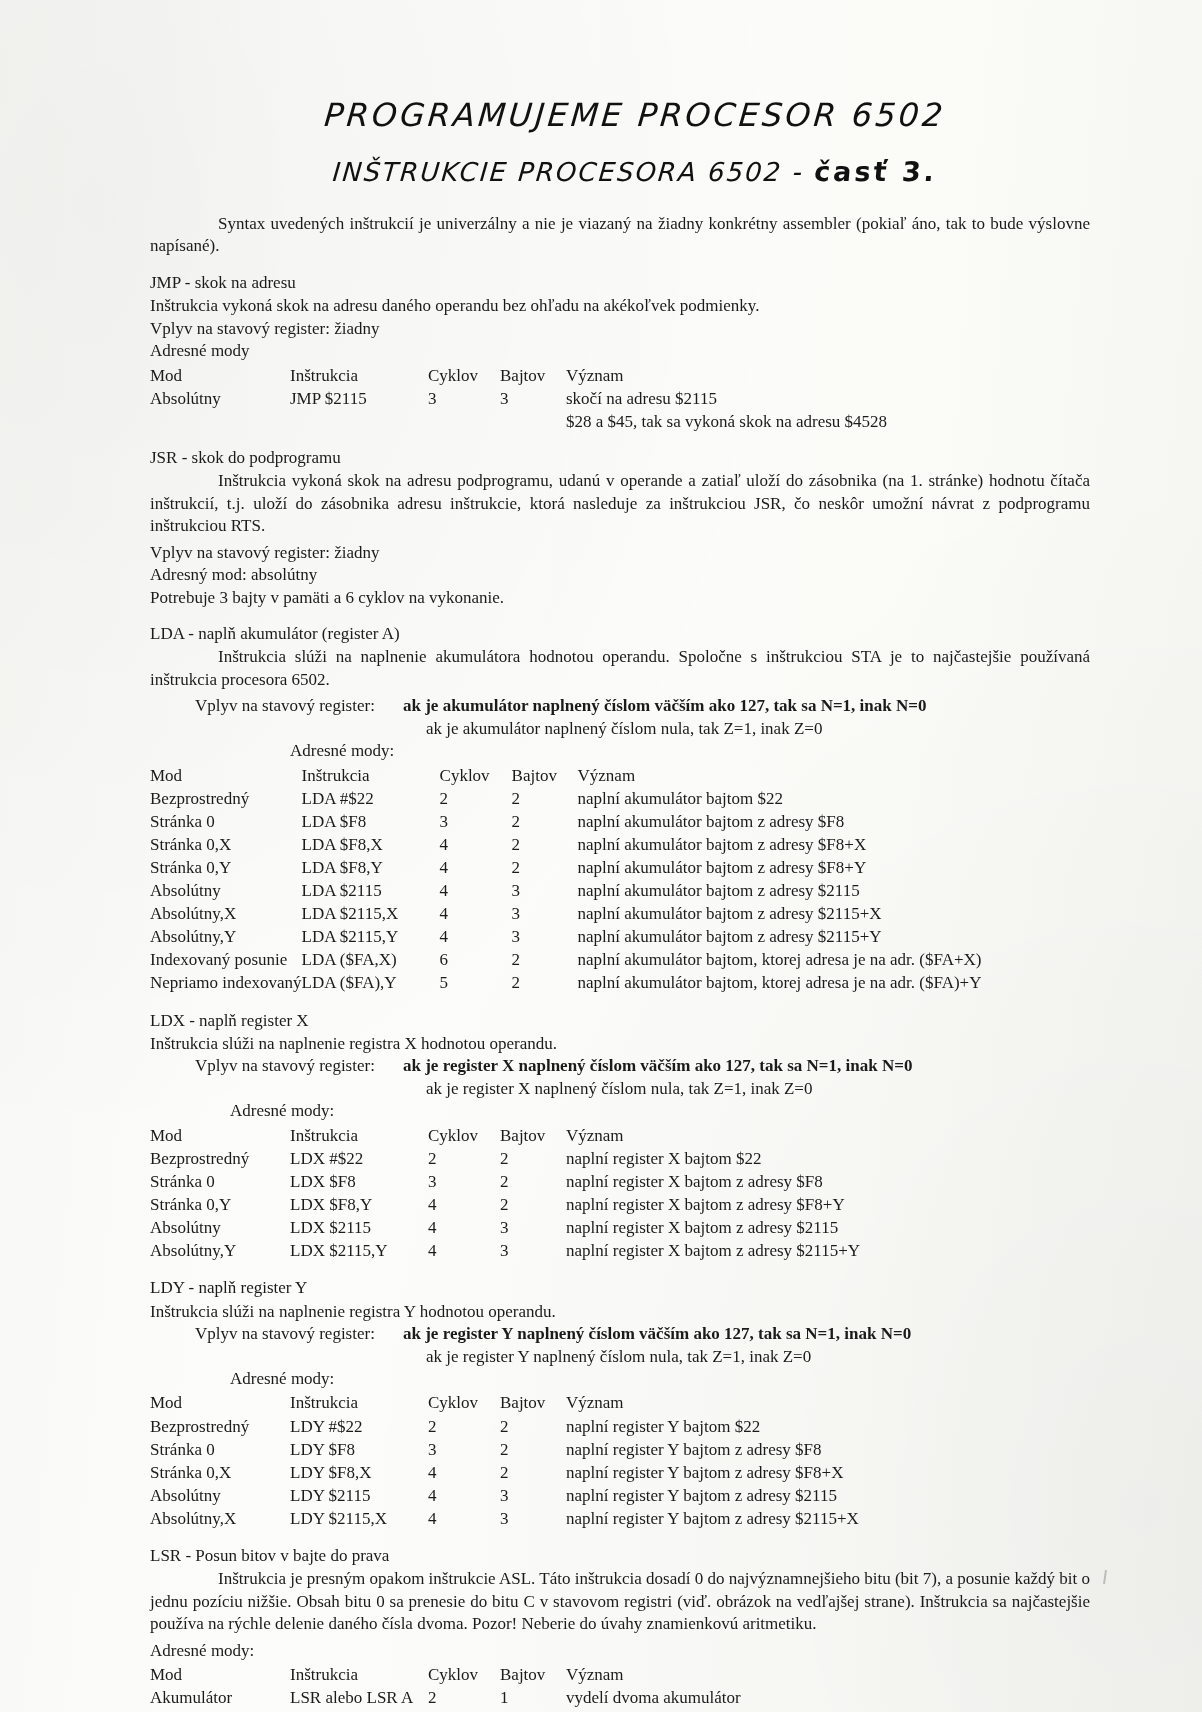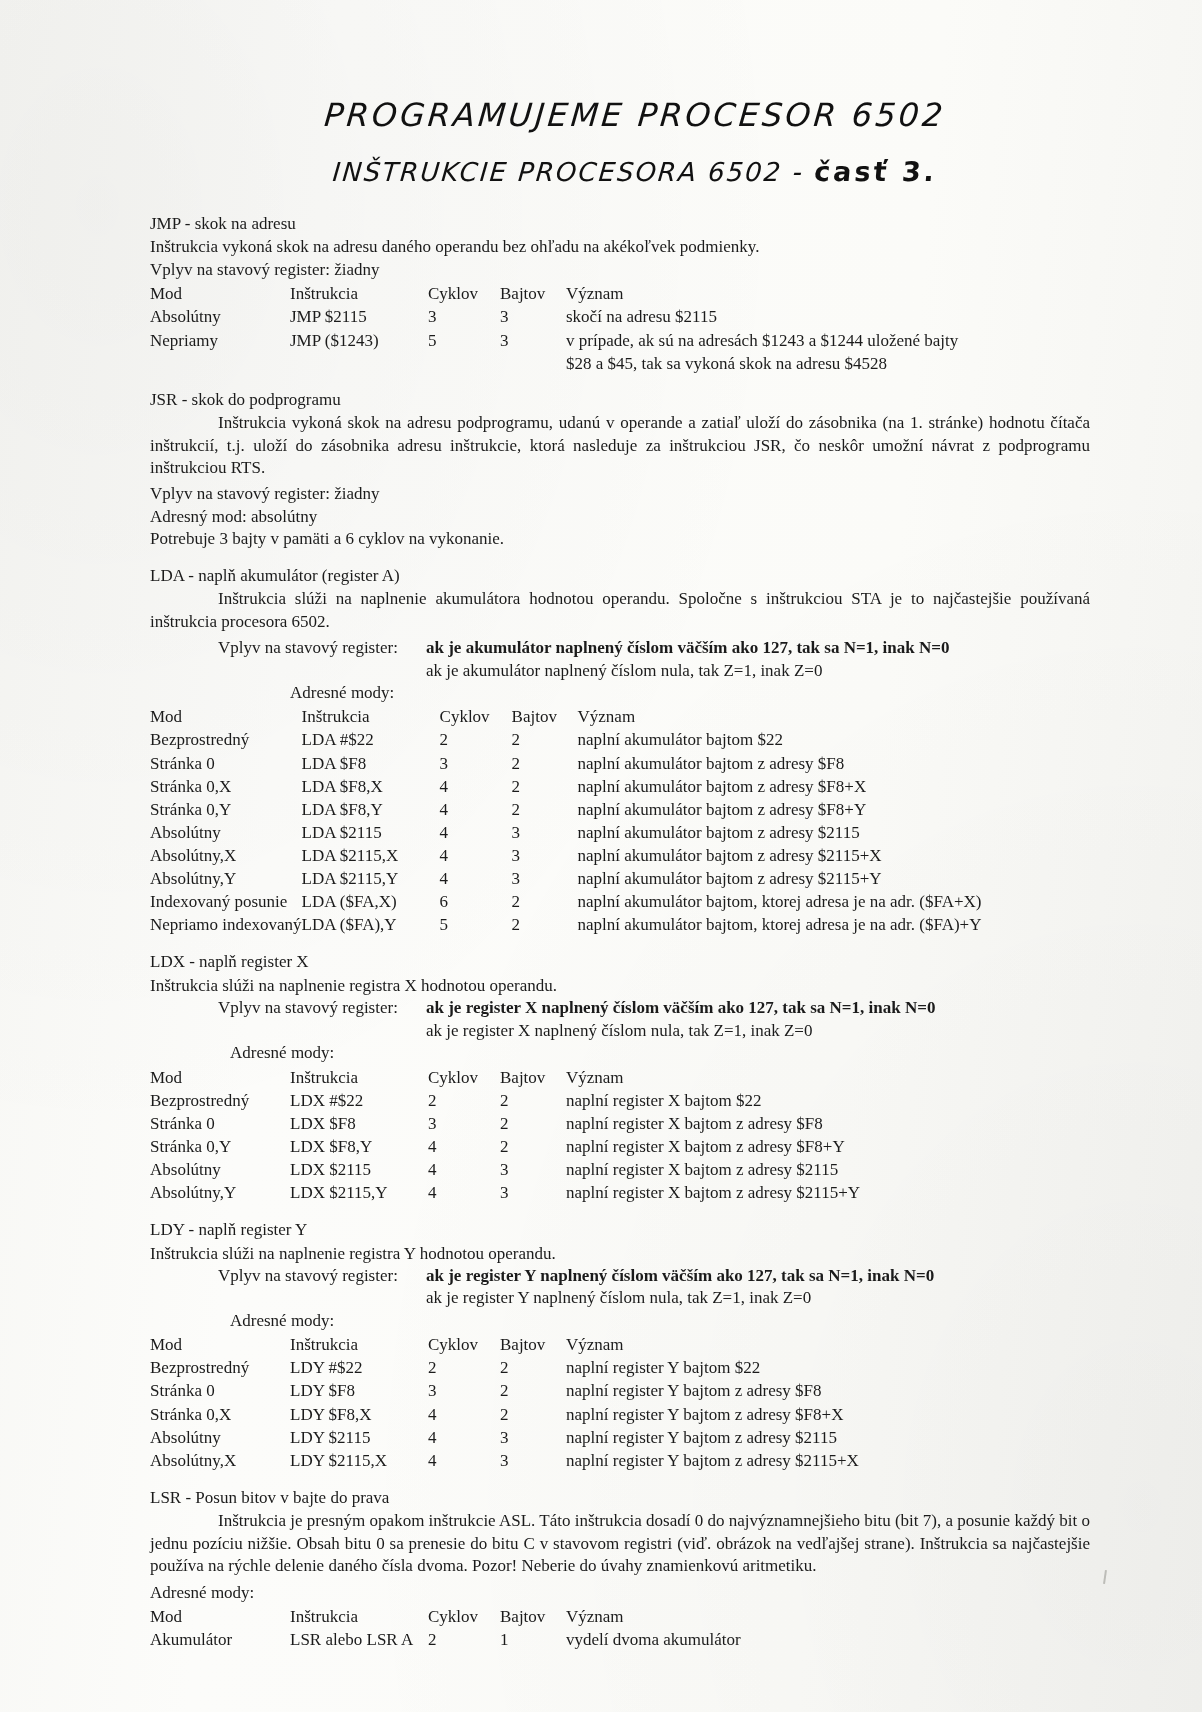--- a/index.html
+++ b/index.html
@@ -88,21 +88,21 @@
   .lvl2 { margin-left: 68px; font-size: 17px; line-height: 1.32; }
 
   .flag-line {
     display: flex;
     font-size: 17px;
     line-height: 1.32;
   }
   .flag-line .flag-label {
     width: 208px;
     flex: 0 0 208px;
-    margin-left: 68px;
+    margin-left: 45px;
   }
   .flag-line .flag-val {
     flex: 1;
     font-weight: bold;
   }
   .flag-cont {
     margin-left: 276px;
     font-size: 17px;
     line-height: 1.32;
   }
@@ -149,24 +149,26 @@
 <div class="page">
   <div class="scan-noise"></div>
 
   <div class="content">
 
     <div class="title-block">
       <h1 class="doc-title">PROGRAMUJEME PROCESOR 6502</h1>
       <h2 class="doc-subtitle"><span>INŠTRUKCIE PROCESORA 6502 - </span><span class="bold-part">časť 3.</span></h2>
     </div>
 
+    <p class="para indent">Syntax uvedených inštrukcií je univerzálny a nie je viazaný na žiadny konkrétny assembler (pokiaľ áno, tak to bude výslovne napísané).</p>
 
     <div class="sec-head">JMP - skok na adresu</div>
     <div class="lvl1">Inštrukcia vykoná skok na adresu daného operandu bez ohľadu na akékoľvek podmienky.</div>
     <div class="lvl1">Vplyv na stavový register: žiadny</div>
+    <div class="lvl1">Adresné mody</div>
     <table class="instr">
       <colgroup>
           <col class="c-mod">
           <col class="c-ins">
           <col class="c-cyk">
           <col class="c-baj">
           <col class="c-vyz">
         </colgroup>
       <thead>
         <tr>
@@ -177,27 +179,20 @@
           <th>Význam</th>
         </tr>
       </thead>
       <tbody>
         <tr>
           <td>Absolútny</td>
           <td>JMP $2115</td>
           <td>3</td>
           <td>3</td>
           <td>skočí na adresu $2115</td>
-        </tr>
-        <tr>
-          <td>Nepriamy</td>
-          <td>JMP ($1243)</td>
-          <td>5</td>
-          <td>3</td>
-          <td>v prípade, ak sú na adresách $1243 a $1244 uložené bajty</td>
         </tr>
       </tbody>
     </table>
     <div class="cont-note">$28 a $45, tak sa vykoná skok na adresu $4528</div>
 
     <div class="sec-head">JSR - skok do podprogramu</div>
     <p class="para indent">Inštrukcia vykoná skok na adresu podprogramu, udanú v operande a zatiaľ uloží do zásobnika (na 1. stránke) hodnotu čítača inštrukcií, t.j. uloží do zásobnika adresu inštrukcie, ktorá nasleduje za inštrukciou JSR, čo neskôr umožní návrat z podprogramu inštrukciou RTS.</p>
     <div class="lvl1">Vplyv na stavový register: žiadny</div>
     <div class="lvl1">Adresný mod: absolútny</div>
     <div class="lvl1">Potrebuje 3 bajty v pamäti a 6 cyklov na vykonanie.</div>

